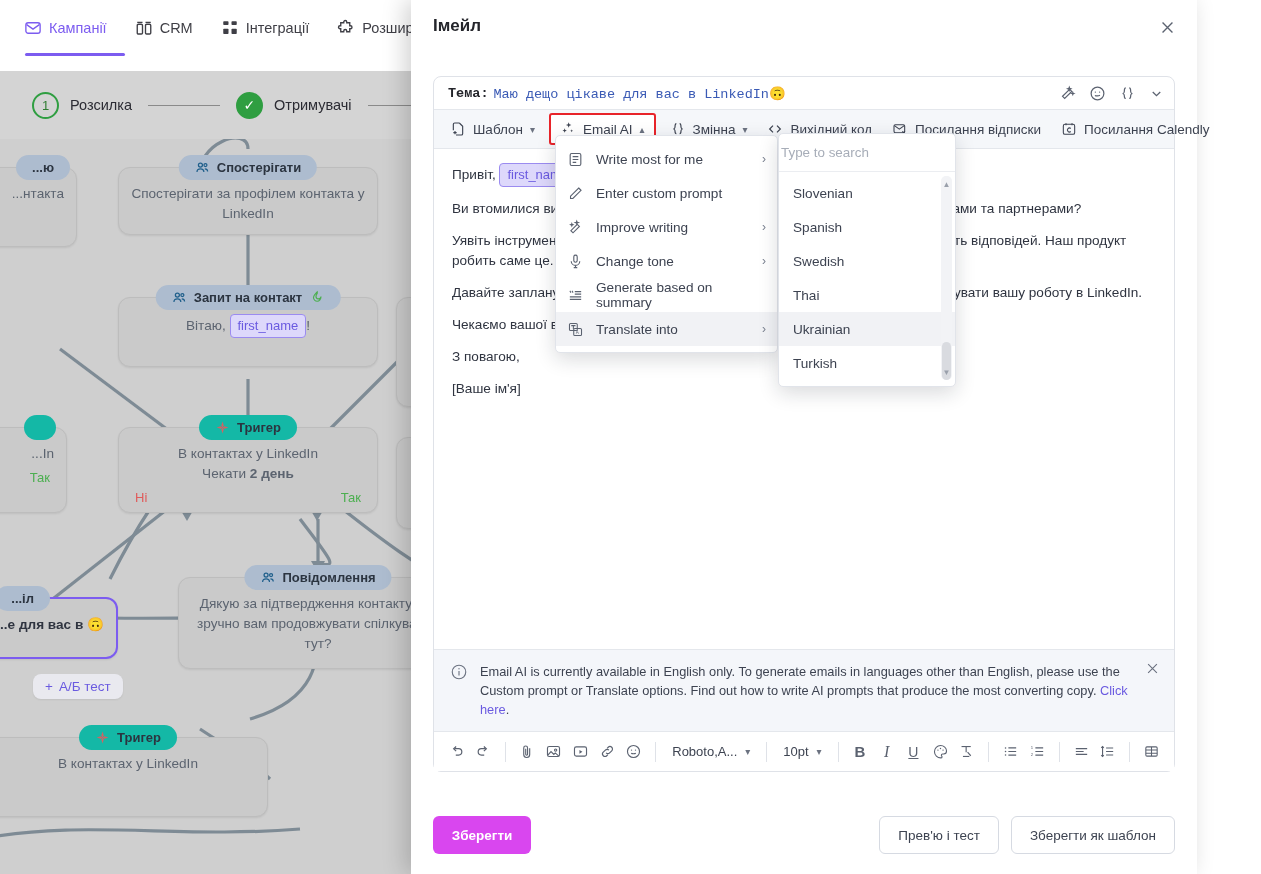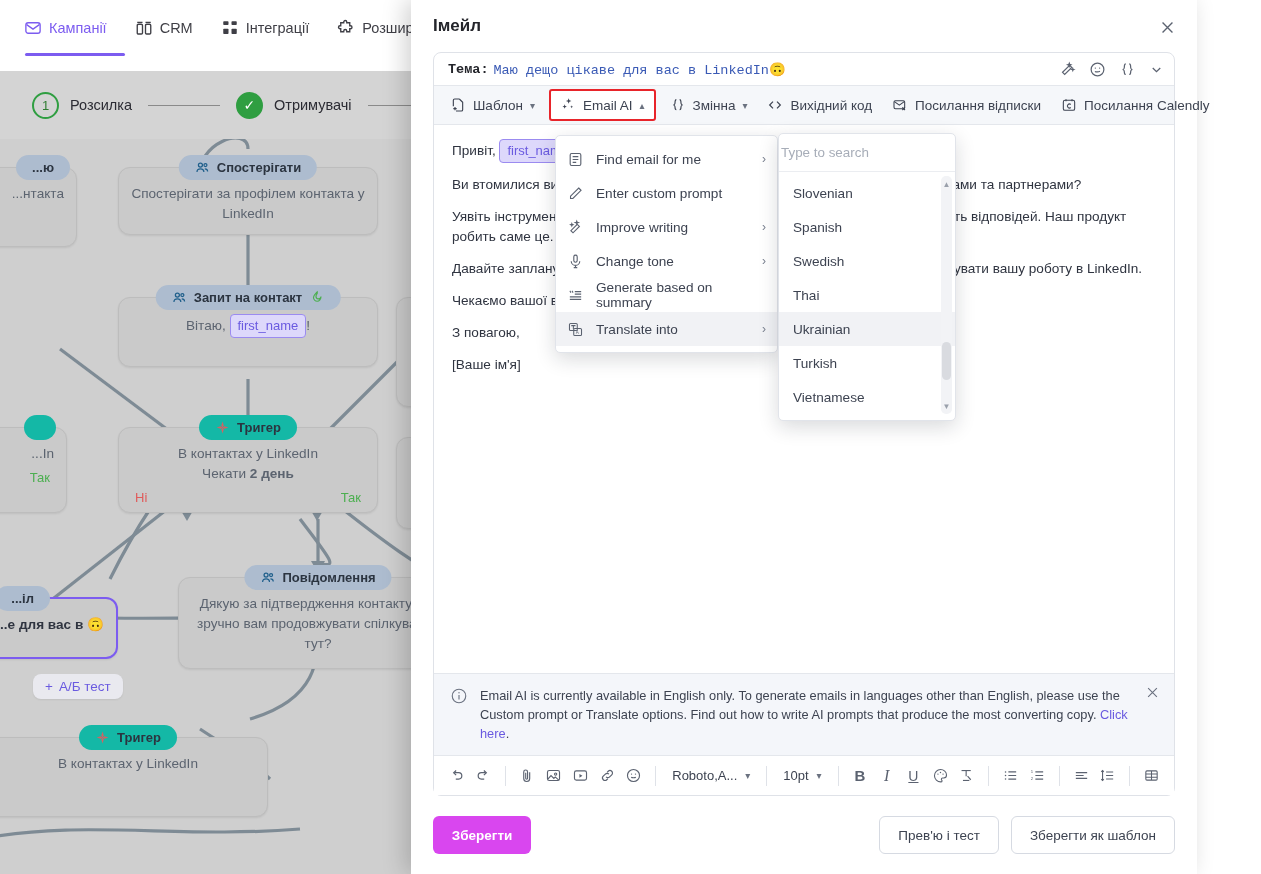--- a/index.html
+++ b/index.html
@@ -101,21 +101,21 @@
     padding: 5px 12px; font-size: 13.5px; color: #6a5ae0;
     display: flex; align-items: center; gap: 6px;
     box-shadow: 0 1px 2px rgba(0,0,0,.07);
   }
 
   
   #modal {
     position: absolute; left: 411px; top: 0; width: 786px; height: 874px;
     background: #ffffff;
     box-shadow: -6px 0 22px rgba(0,0,0,0.18);
-    display: flex; flex-direction: column;
+    display: flex; flex-direction: column; gap: 24px;
   }
   #modal-header {
     height: 52px; display: flex; align-items: center;
     padding: 0 22px 0 22px; position: relative;
   }
   #modal-title { font-size: 17px; font-weight: bold; color: #24252b; }
   #modal-close {
     position: absolute; right: 18px; top: 15px;
     width: 24px; height: 24px; color: #5b6270;
     display: flex; align-items: center; justify-content: center;
@@ -740,21 +740,21 @@
 </div>
 
 <div id="ai-menu">
   <div class="menu-item">
     <span class="m-ico">
       <svg viewBox="0 0 24 24" width="17" height="17" fill="none" stroke="currentColor" stroke-width="1.6">
           <rect x="4.5" y="3.5" width="15" height="17" rx="2"></rect>
           <path d="M8 8h8M8 12h8M8 16h5"></path>
         </svg>
     </span>
-    <span class="m-label">Find email for me</span>
+    <span class="m-label">Write most for me</span>
     <span class="m-arrow">›</span>
   </div>
   <div class="menu-item">
     <span class="m-ico">
       <svg viewBox="0 0 24 24" width="17" height="17" fill="none" stroke="currentColor" stroke-width="1.6">
           <path d="M16.5 4.2l3.3 3.3L8.3 19H5v-3.3z"></path>
         </svg>
     </span>
     <span class="m-label">Enter custom prompt</span>
     <span class="m-arrow"></span>
@@ -810,20 +810,19 @@
   <div id="lang-search">
     <input type="text" placeholder="Type to search" style="">
   </div>
   <div id="lang-list">
     <div class="lang-item">Slovenian</div>
     <div class="lang-item">Spanish</div>
     <div class="lang-item">Swedish</div>
     <div class="lang-item">Thai</div>
     <div class="lang-item selected">Ukrainian</div>
     <div class="lang-item">Turkish</div>
-    <div class="lang-item">Vietnamese</div>
     <div id="lang-scrollbar">
       <div class="scroll-arrow" style="top:2px;">▲</div>
       <div id="lang-scroll-thumb"></div>
       <div class="scroll-arrow" style="bottom:2px;">▼</div>
     </div>
   </div>
 </div>
 
 </body></html>

